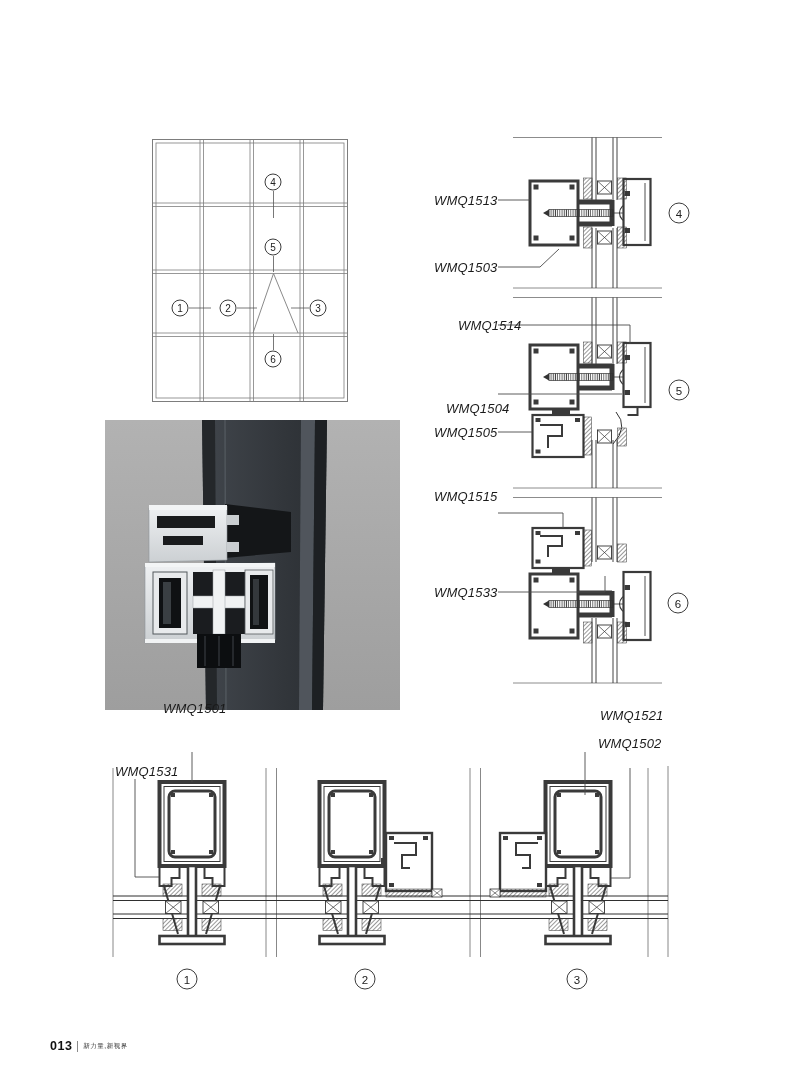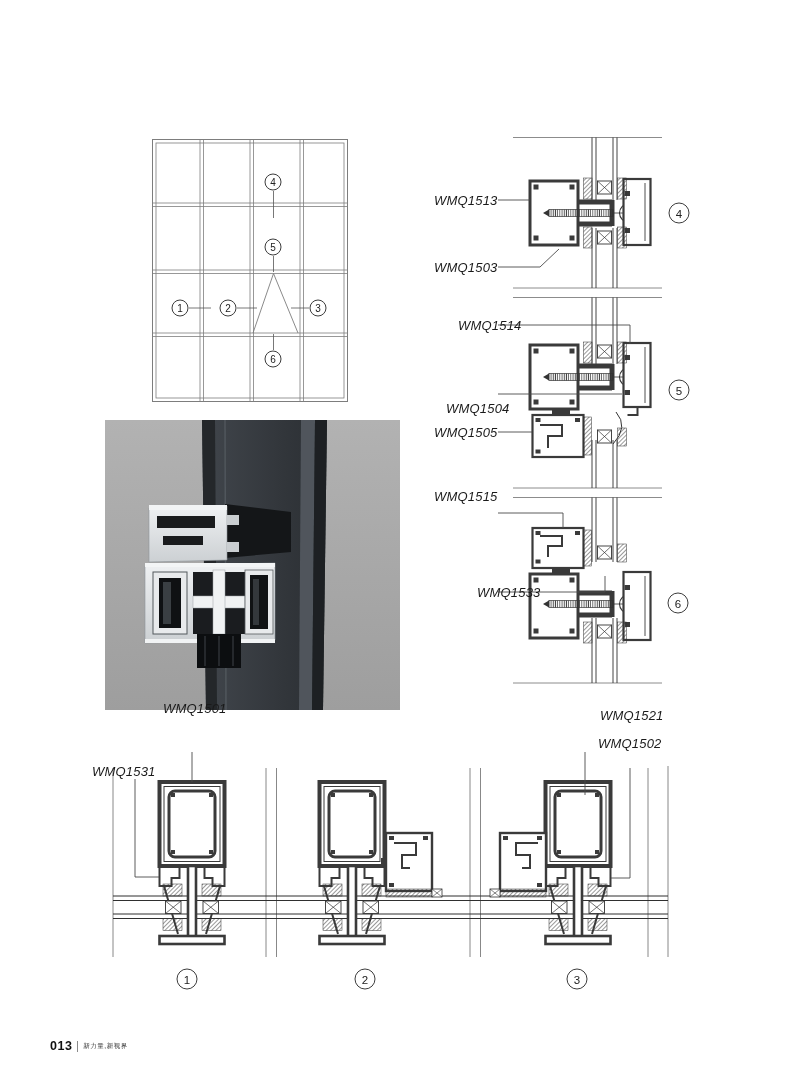--- a/index.html
+++ b/index.html
@@ -210,21 +210,21 @@
       </g>
     </svg>
   </div>
 
   <div class="lbl" style="left:434px;top:200px;">WMQ1513</div>
   <div class="lbl" style="left:434px;top:267px;">WMQ1503</div>
   <div class="lbl" style="left:458px;top:325px;">WMQ1514</div>
   <div class="lbl" style="left:434px;top:408px;margin-left:12px;">WMQ1504</div>
   <div class="lbl" style="left:434px;top:432px;">WMQ1505</div>
   <div class="lbl" style="left:434px;top:496px;">WMQ1515</div>
-  <div class="lbl" style="left:434px;top:592px;margin-left:43px;">WMQ1533</div>
+  <div class="lbl" style="left:434px;top:592px;">WMQ1533</div>
 
   <div class="circ md" style="left:679px;top:213px;">
       <span>4</span>
     </div>
   <div class="circ md" style="left:679px;top:390px;">
       <span>5</span>
     </div>
   <div class="circ md" style="left:678px;top:603px;">
       <span>6</span>
     </div>
@@ -411,21 +411,21 @@
       <g stroke="#4a4a4a" stroke-width="0.9" fill="none">
         <path d="M192,752 V782"></path>
         <path d="M135,779 V877 H159"></path>
         <path d="M585,752 V795"></path>
         <path d="M630,768 V878 H611"></path>
       </g>
     </svg>
   </div>
 
   <div class="lbl" style="left:163px;top:708px;">WMQ1501</div>
-  <div class="lbl" style="left:92px;top:771px;">WMQ1531</div>
+  <div class="lbl" style="left:115px;top:771px;">WMQ1531</div>
   <div class="lbl" style="left:558px;top:743px;margin-left:40px;">WMQ1502</div>
   <div class="lbl" style="left:600px;top:715px;">WMQ1521</div>
 
   <div class="circ md" style="left:187px;top:979px;">
       <span>1</span>
     </div>
   <div class="circ md" style="left:365px;top:979px;">
       <span>2</span>
     </div>
   <div class="circ md" style="left:577px;top:979px;">

